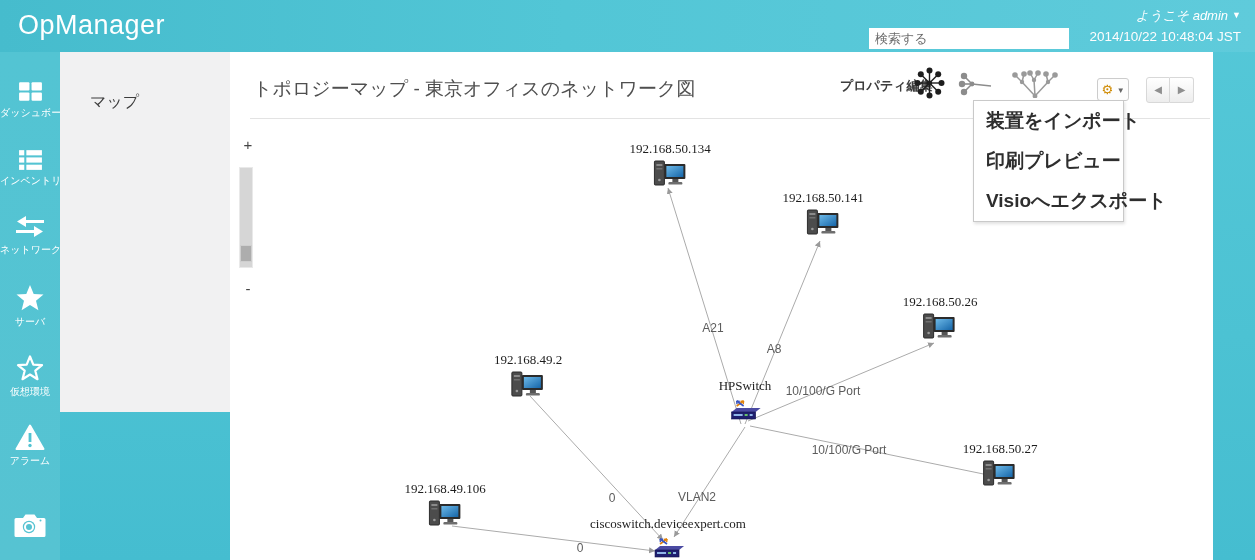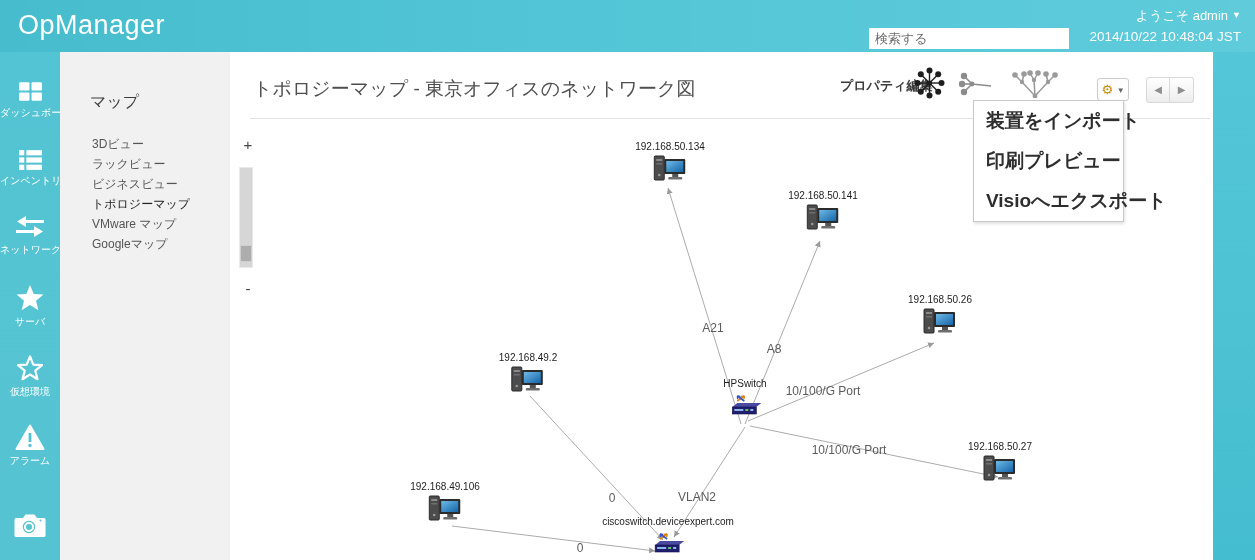--- a/index.html
+++ b/index.html
@@ -6,36 +6,36 @@
   html,body { width:1255px; height:560px; overflow:hidden; }
   body {
     font-family:"Liberation Sans","DejaVu Sans",sans-serif;
     background:linear-gradient(180deg,#55c8d8 0%,#4cc2d3 60%,#45bdd0 100%);
     position:relative; color:#333;
   }
   
   .header { position:absolute; left:0; top:0; width:1255px; height:52px;
     background:linear-gradient(90deg,#46bccd 0%,#52c6d6 45%,#5fcbdb 100%); z-index:5; }
   .logo { position:absolute; left:18px; top:10px; font-size:27px; color:#ffffff; font-weight:400; letter-spacing:.5px; }
-  .welcome { position:absolute; right:14px; top:7px; font-size:13px; color:#fff; white-space:nowrap; }
+  .welcome { position:absolute; right:14px; top:7px; font-size:13px; color:#fff; white-space:nowrap;font-style:italic; }
   .welcome .caret { font-size:9px; vertical-align:2px; margin-left:4px; }
   .datetime { position:absolute; right:14px; top:29px; font-size:13.5px; color:#fdfdfd; white-space:nowrap; }
   .search-box { position:absolute; left:869px; top:28px; width:200px; height:21px;
     border:1px solid #ffffff; background:#fff; font-size:13px; color:#555; padding:0 5px;
     font-family:"Liberation Sans","DejaVu Sans",sans-serif; }
   .search-box::placeholder { color:#6b6b6b; opacity:1; }
   
   .rail { position:absolute; left:0; top:52px; width:60px; height:508px;
     background:linear-gradient(180deg,#53c4d3,#56c3d2); z-index:4; }
   .rail-item { position:absolute; left:0; width:60px; text-align:center; cursor:pointer; }
   .rail-item svg { display:block; margin:0 auto 3px auto; }
   .rail-label { font-size:10px; color:#fff; white-space:nowrap; overflow:hidden; display:block; }
   .rail-cam { position:absolute; left:0; top:460px; width:60px; text-align:center; cursor:pointer; }
   
-  .submenu { position:absolute; left:60px; top:52px; width:170px; height:508px; background:#f1f1f2; z-index:3; }
+  .submenu { position:absolute; left:60px; top:52px; width:170px; height:360px; background:#f1f1f2; z-index:3; }
   .submenu-title { position:absolute; left:30px; top:40px; font-size:16px; color:#3c3c3c; }
   .submenu-list { position:absolute; left:32px; top:82px; list-style:none; }
   .submenu-list li { font-size:12px; color:#555; line-height:20px; cursor:pointer; white-space:nowrap; }
   .submenu-list li.active { color:#222; }
   
   .content { position:absolute; left:230px; top:52px; width:983px; height:508px; background:#fff; z-index:2; }
   .page-title { position:absolute; left:253px; top:76px; font-size:19px; color:#4f4f4f; z-index:3; }
   .title-rule { position:absolute; left:250px; top:118px; width:960px; height:1px; background:#e3e3e3; z-index:3; }
   .props-edit { position:absolute; left:800px; top:77px; font-size:13px; font-weight:bold; color:#3d3d3d; cursor:pointer; z-index:3;margin-left:40px; }
   .tool-icon { position:absolute; top:66px; cursor:pointer; z-index:3; }
@@ -55,21 +55,21 @@
   
   .zoom-plus, .zoom-minus { position:absolute; left:240px; font-size:15px; color:#444; cursor:pointer; z-index:3; width:16px; text-align:center; }
   .zoom-plus { top:136px; } .zoom-minus { top:280px; }
   .zoom-track { position:absolute; left:239px; top:167px; width:14px; height:101px;
     background:#d6d6d6; border:1px solid #e9e9e9; z-index:3; cursor:pointer; }
   .zoom-thumb { position:absolute; left:0; top:77px; width:12px; height:17px; background:#adadad; border:1px solid #cfcfcf; }
   
   .edges-svg { position:absolute; left:0; top:0; width:1255px; height:560px; z-index:3; pointer-events:none; }
   .edge-label { position:absolute; transform:translate(-50%,-50%); font-size:12px; color:#5c5c5c; white-space:nowrap; z-index:3; }
   .node { position:absolute; transform:translateX(-50%); display:flex; flex-direction:column; align-items:center; z-index:4; cursor:pointer; }
-  .node-label { font-size:10px; color:#1d1d1d; white-space:nowrap; margin-bottom:3px; }
+  .node-label { font-size:13px; color:#1d1d1d; white-space:nowrap; margin-bottom:3px;font-family:Liberation Serif, serif; }
   .hidden-defs { position:absolute; width:0; height:0; overflow:hidden; }
 </style>
 </head>
 <body>
 
 <svg class="hidden-defs" aria-hidden="true">
   <defs>
     <linearGradient id="scr" x1="0" y1="0" x2="1" y2="1">
       <stop offset="0" stop-color="#6db9e8"></stop>
         <stop offset="1" stop-color="#1565a8"></stop>
@@ -158,28 +158,20 @@
       <path d="M2 6 h7 l2.5-3.5 h9 L23 6 h7 a1.5 1.5 0 0 1 1.5 1.5 v16 a1.5 1.5 0 0 1 -1.5 1.5 h-28 A1.5 1.5 0 0 1 .5 23.5 v-16 A1.5 1.5 0 0 1 2 6 Z" fill="#fff"></path>
       <circle cx="15" cy="15" r="6.2" fill="#56c3d2"></circle>
       <circle cx="15" cy="15" r="4" fill="none" stroke="#fff" stroke-width="2"></circle>
       <circle cx="26.5" cy="8.5" r="1" fill="#56c3d2"></circle>
     </svg>
   </div>
 </div>
 
 <div class="submenu">
   <div class="submenu-title">マップ</div>
-  <ul class="submenu-list">
-    <li>3Dビュー</li>
-    <li>ラックビュー</li>
-    <li>ビジネスビュー</li>
-    <li class="active">トポロジーマップ</li>
-    <li>VMware マップ</li>
-    <li>Googleマップ</li>
-  </ul>
 </div>
 
 <div class="content"></div>
 
 <div class="page-title">トポロジーマップ - 東京オフィスのネットワーク図</div>
 <div class="title-rule"></div>
 <div class="props-edit">プロパティ編集</div>
 
 <svg class="tool-icon" style="left:913px" width="33" height="34" viewBox="0 0 33 34">
   <g stroke="#1d1d1d" stroke-width="1.4">

